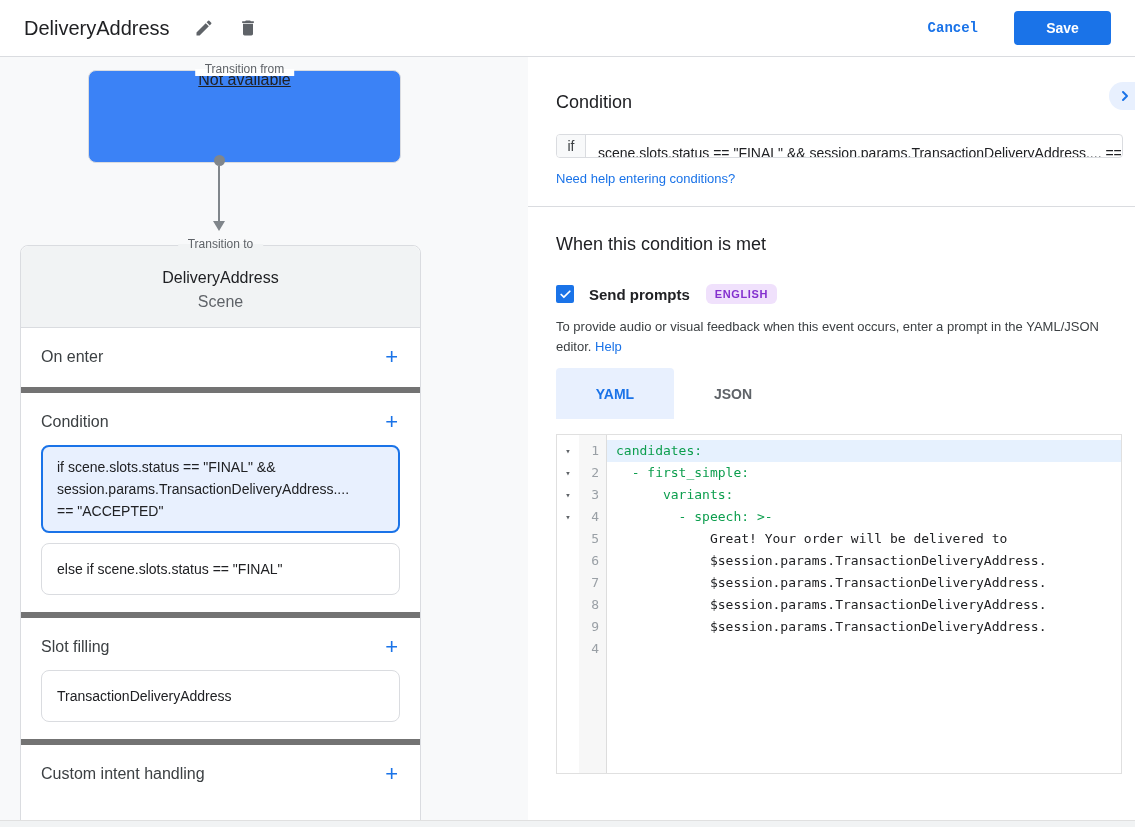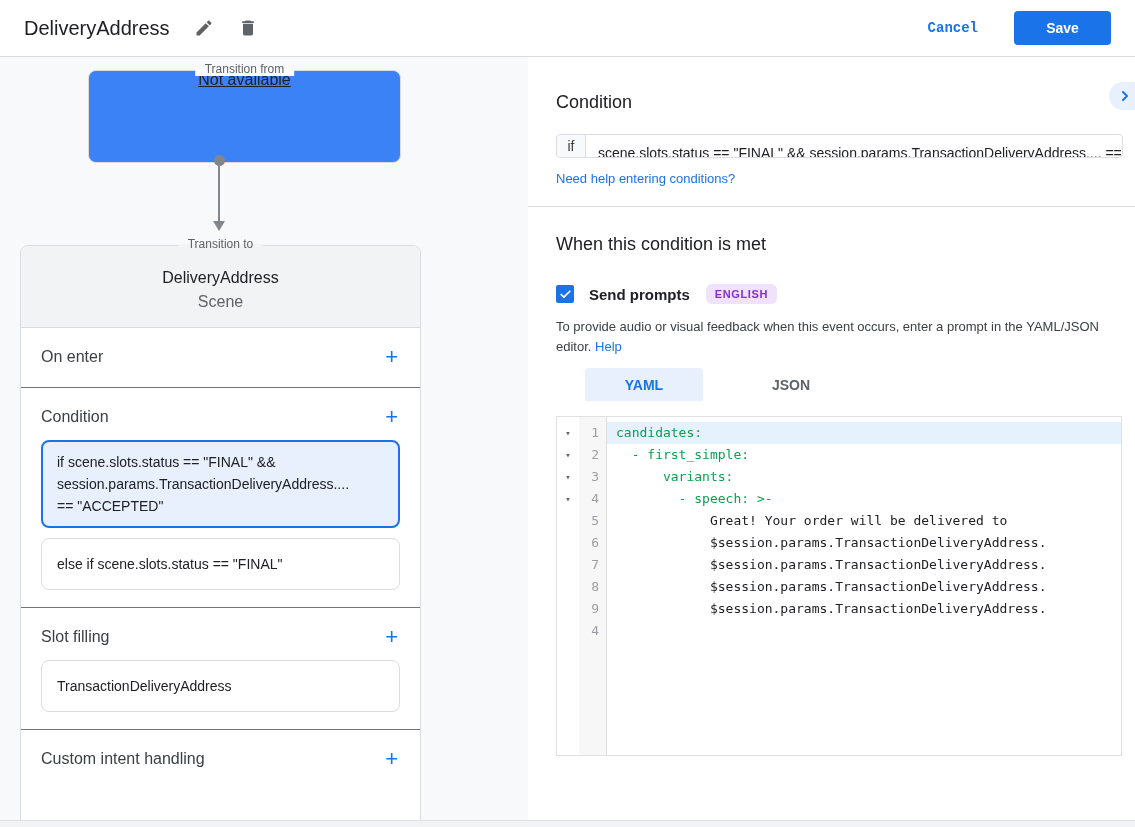--- a/index.html
+++ b/index.html
@@ -64,21 +64,21 @@
     background:#fff; border:1px solid #dadce0; border-radius:8px 8px 0 0;
   }
   .scene-card .box-legend { background:linear-gradient(#f8f9fa 50%, #f1f3f4 50%); }
   .card-header {
     background:#f1f3f4; border-bottom:1px solid #dadce0; border-radius:8px 8px 0 0;
     padding:23px 0 16px; text-align:center;
   }
   .card-title { font-size:16px; color:#202124; }
   .card-subtitle { font-size:16px; color:#5f6368; margin-top:6px; }
 
-  .card-section { padding:16px 20px 17px; border-bottom:1px solid #737373; }
+  .card-section { padding:16px 20px 17px; border-bottom:6px solid #737373; }
   .card-section.last { border-bottom:none; }
   .section-head { display:flex; align-items:center; justify-content:space-between; }
   .section-label { font-size:16px; color:#3c4043; line-height:26px; }
   .plus-btn {
     background:none; border:none; color:#1a73e8; font-size:22px; line-height:22px;
     cursor:pointer; font-family:"Liberation Sans", sans-serif; padding:0 2px;
   }
   .chip {
     background:#fff; border:1px solid #dadce0; border-radius:8px;
     padding:14px 15px; font-size:14px; color:#202124; margin-top:10px;
@@ -134,23 +134,23 @@
   .lang-badge {
     margin-left:16px; background:#f0e1fc; color:#8430ce;
     font-size:11px; font-weight:bold; letter-spacing:0.6px;
     padding:4px 9px; border-radius:6px;
   }
   .panel-desc { margin-top:13px; font-size:13px; color:#3c4043; line-height:20px; max-width:575px; }
   .inline-link { color:#1a73e8; text-decoration:none; cursor:pointer; }
 
   .tabs { display:flex; margin-top:11px; }
   .tab {
-    width:118px; height:33px; border:none; background:none; cursor:pointer;
+    width:118px; height:51px; border:none; background:none; cursor:pointer;
     font-size:14px; font-weight:bold; font-family:"Liberation Sans", sans-serif;
-    color:#5f6368; border-radius:4px 4px 0 0;margin-left:29px;
+    color:#5f6368; border-radius:4px 4px 0 0;
   }
   .tab.active { color:#1a73e8; background:#e8f0fe; }
 
   
   .editor {
     margin-top:15px; width:566px; height:340px; border:1px solid #e0e0e0;
     font-family:"DejaVu Sans Mono", monospace; font-size:13px;
     position:relative; background:#fff; overflow:hidden;
   }
   .gutter-bg {

